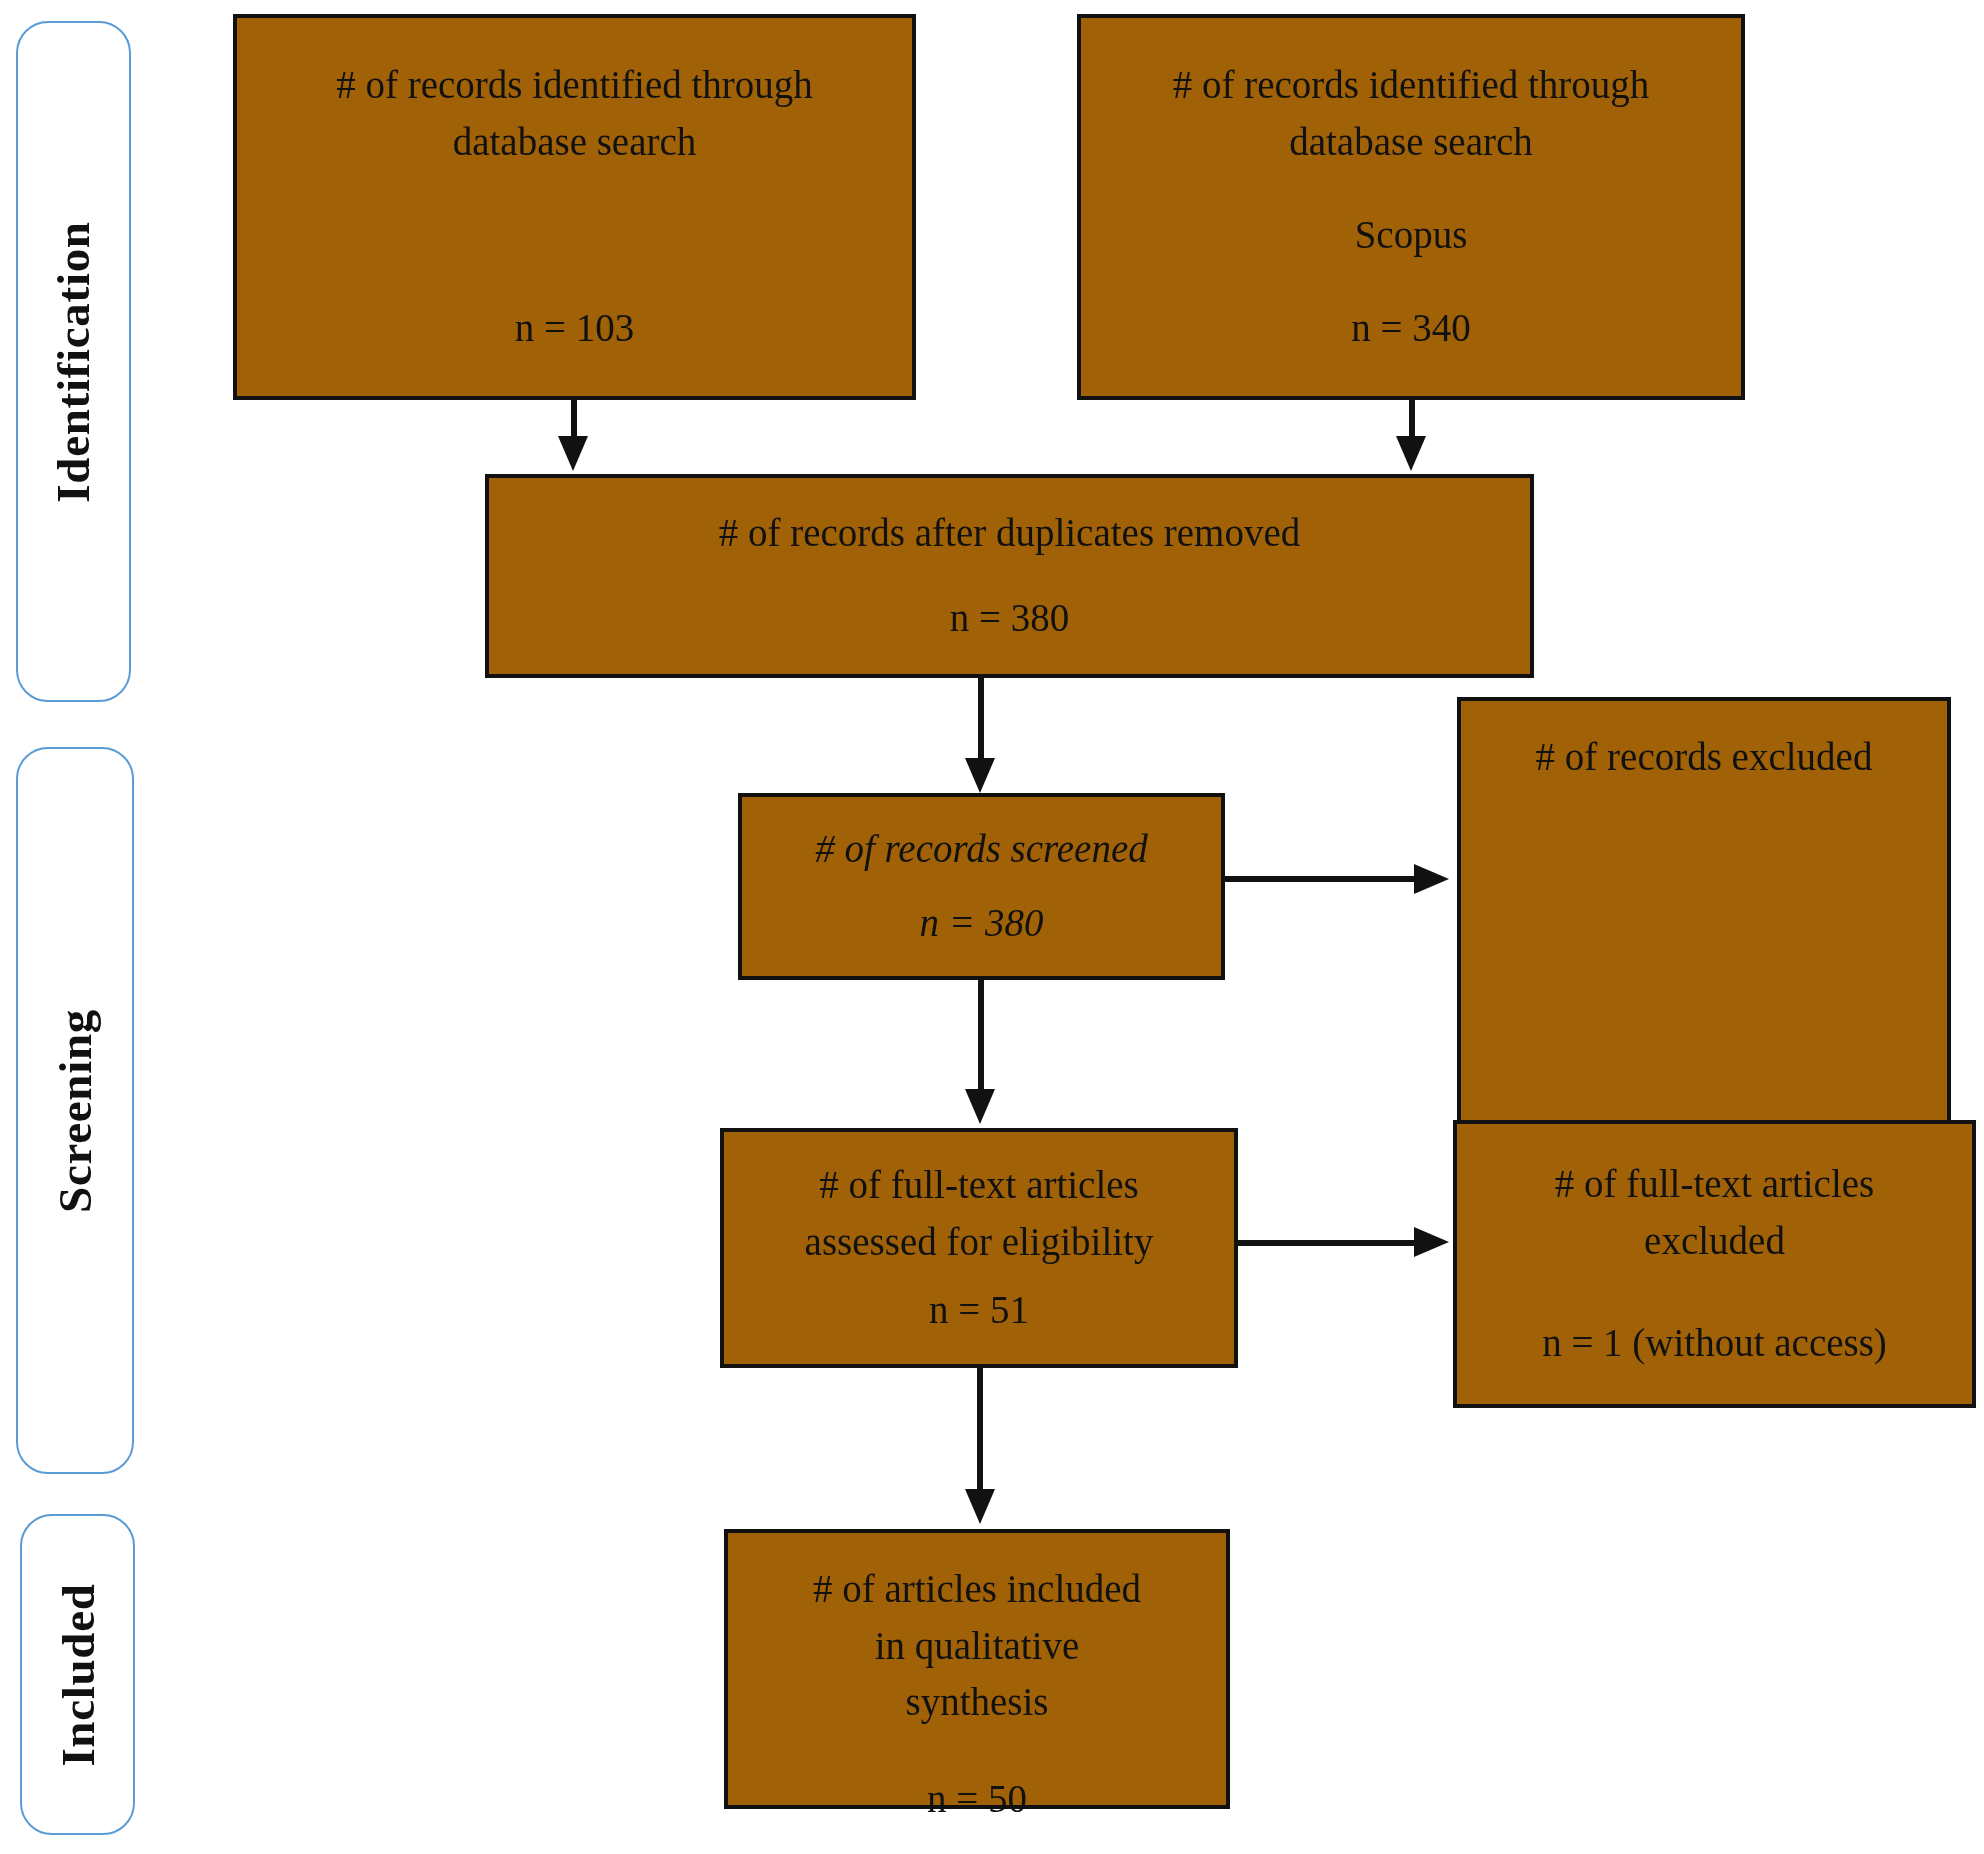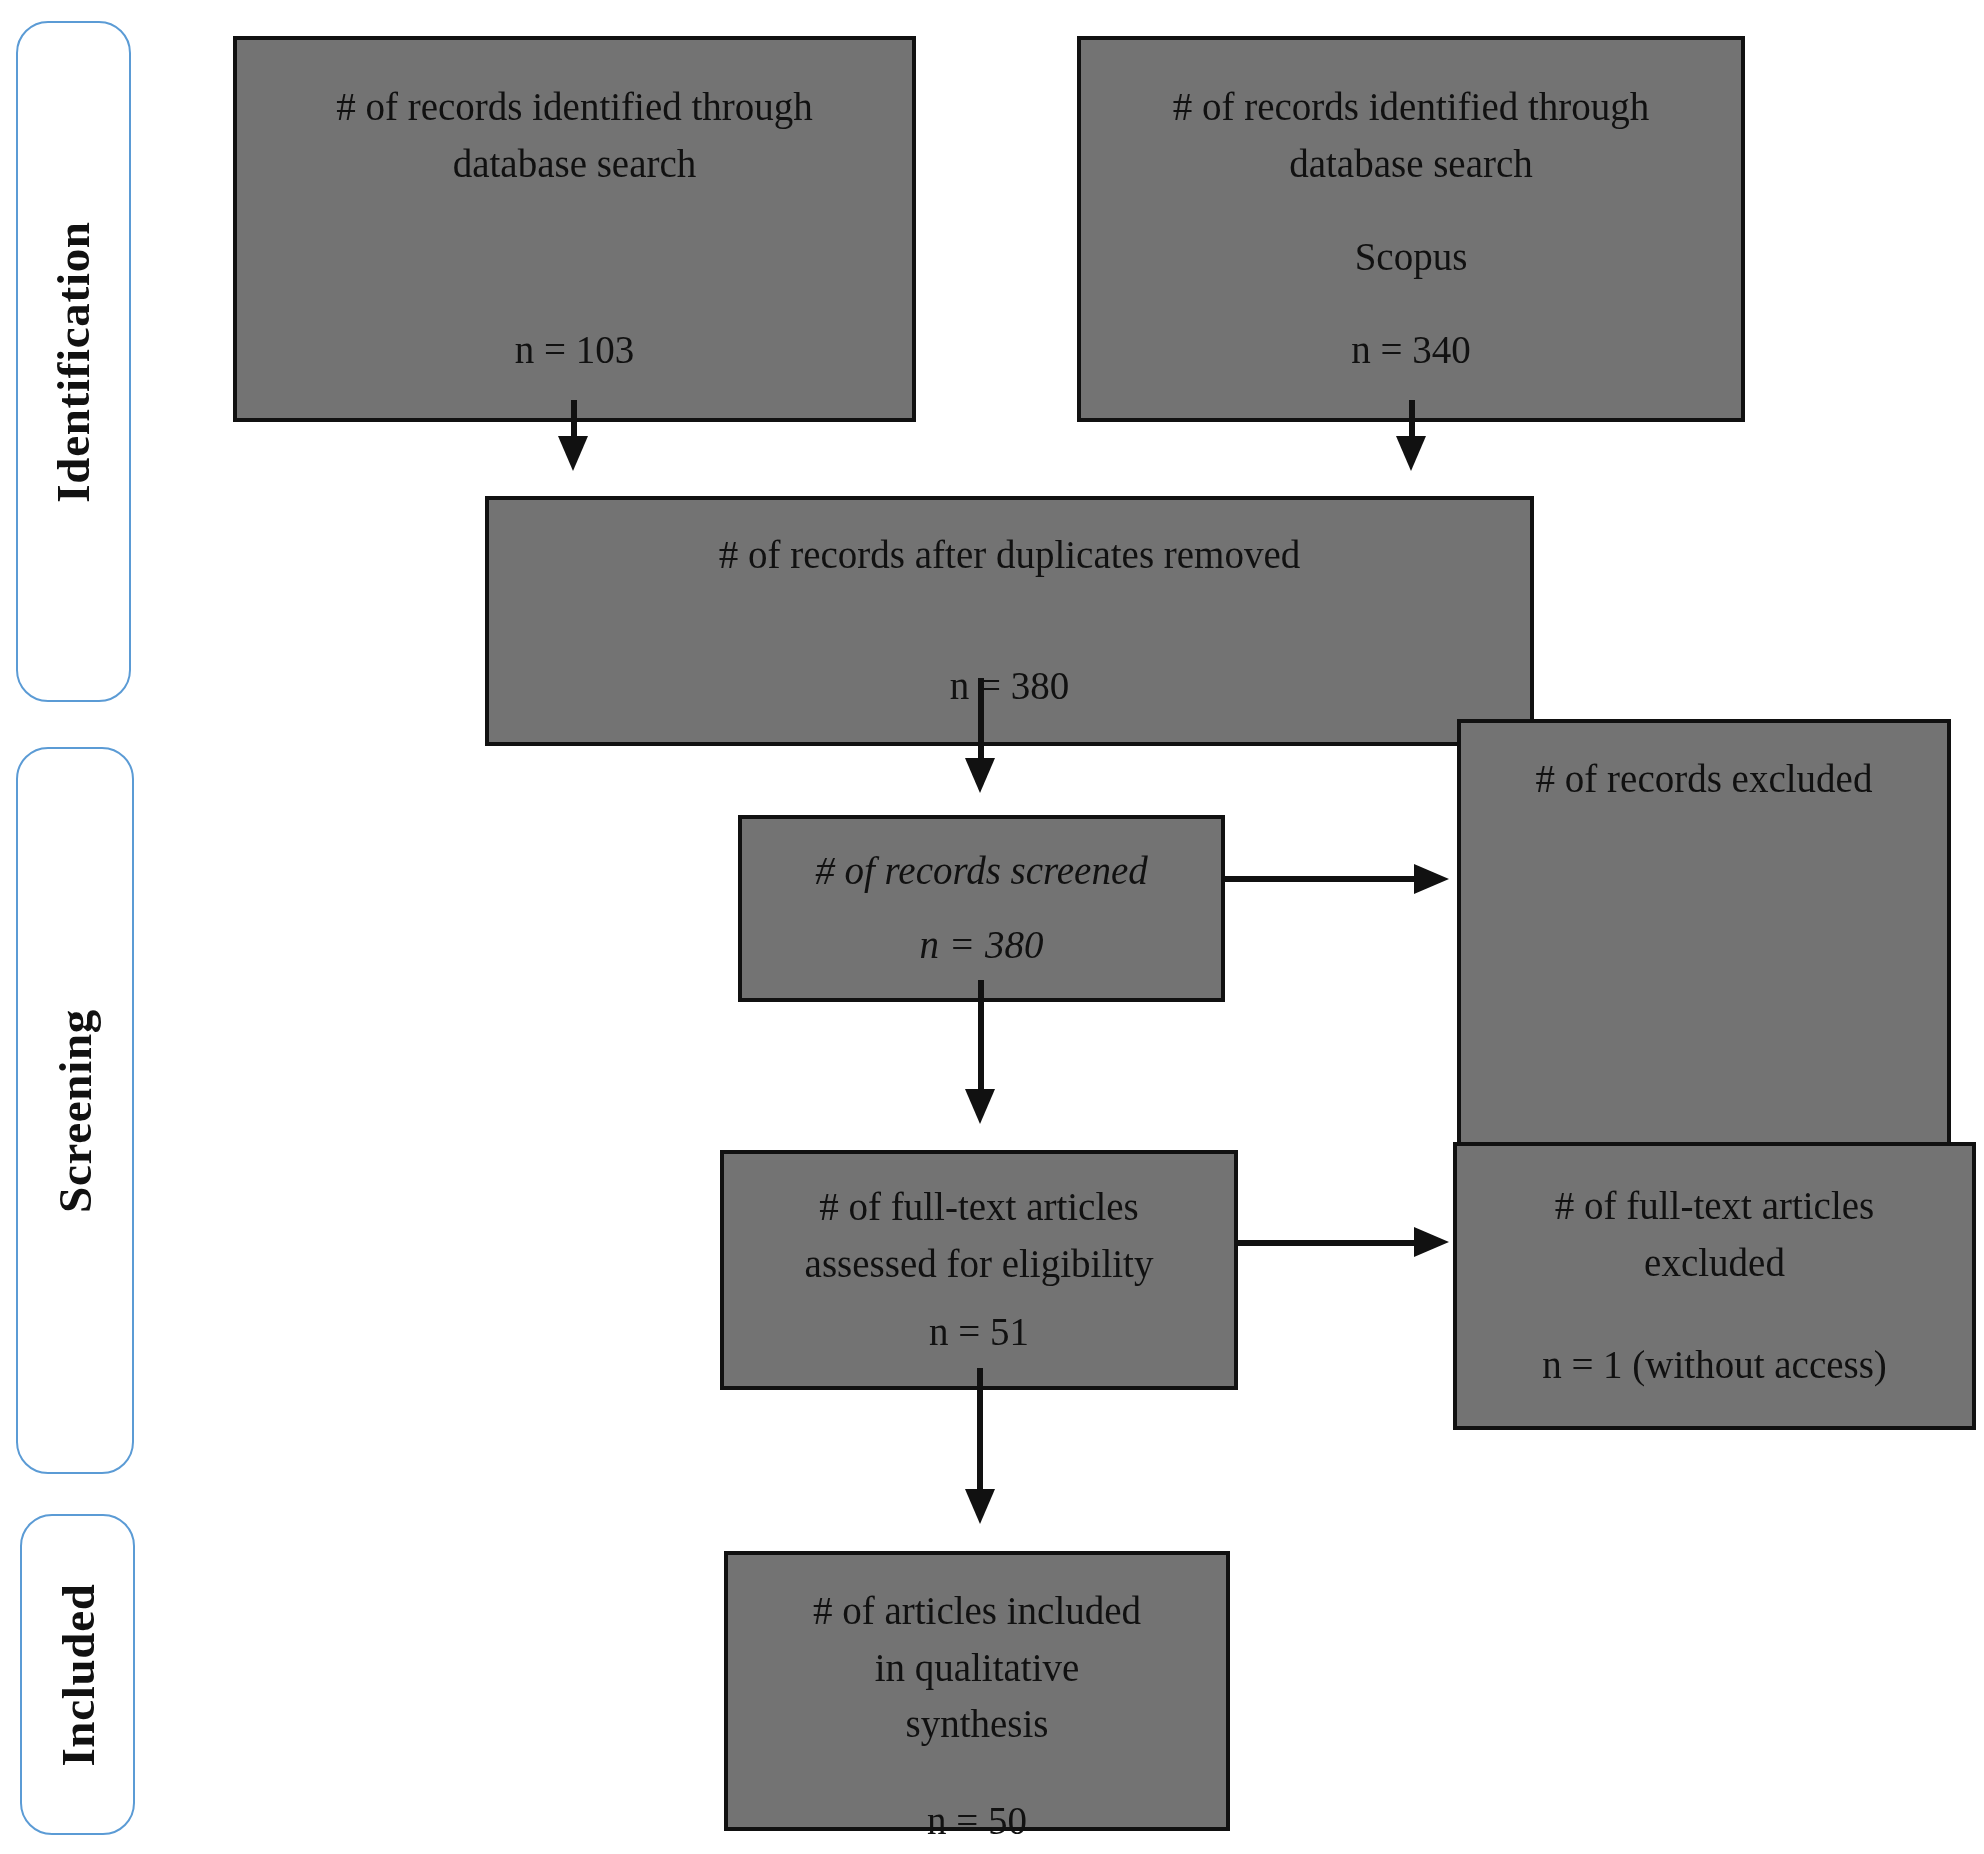--- a/index.html
+++ b/index.html
@@ -31,28 +31,27 @@
     white-space: nowrap;
     font-size: 47px;
     font-weight: bold;
     letter-spacing: 0.7px;
   }
 
   
   .fbox {
     position: absolute;
     border: 4.2px solid var(--box-border, #111111);
-    background: #737373;
+    background: #a16207;
     box-sizing: border-box;
     display: flex;
     flex-direction: column;
     align-items: center;
     justify-content: space-between;
     text-align: center;
-    margin-top: 22px;
   }
   .fbox .box-text {
     font-size: 39px;
     line-height: 1.45;
     white-space: pre-line;
     margin: 0;
     padding: 0 12.7px;
   }
 
   
@@ -104,21 +103,21 @@
     <p class="box-text">n = 103</p>
   </div>
 
   <div class="fbox" style="left:1077px; top:14px; width:668px; height:386px; padding:39px 7px;">
     <p class="box-text"># of records identified through
 database search</p>
     <p class="box-text">Scopus</p>
     <p class="box-text">n = 340</p>
   </div>
 
-  <div class="fbox" style="left:485px; top:474px; width:1049px; height:250px; padding:27px 7px;">
+  <div class="fbox" style="left:485px; top:474px; width:1049px; height:204px; padding:27px 7px;">
     <p class="box-text"># of records after duplicates removed</p>
     <p class="box-text">n = 380</p>
   </div>
 
   <div class="fbox" style="left:738px; top:793px; width:487px; height:187px; padding:24px 7px;font-style:italic;">
     <p class="box-text"># of records screened</p>
     <p class="box-text">n = 380</p>
   </div>
 
   <div class="fbox" style="left:1457px; top:697px; width:494px; height:440px; padding:28px 5.6px;">

